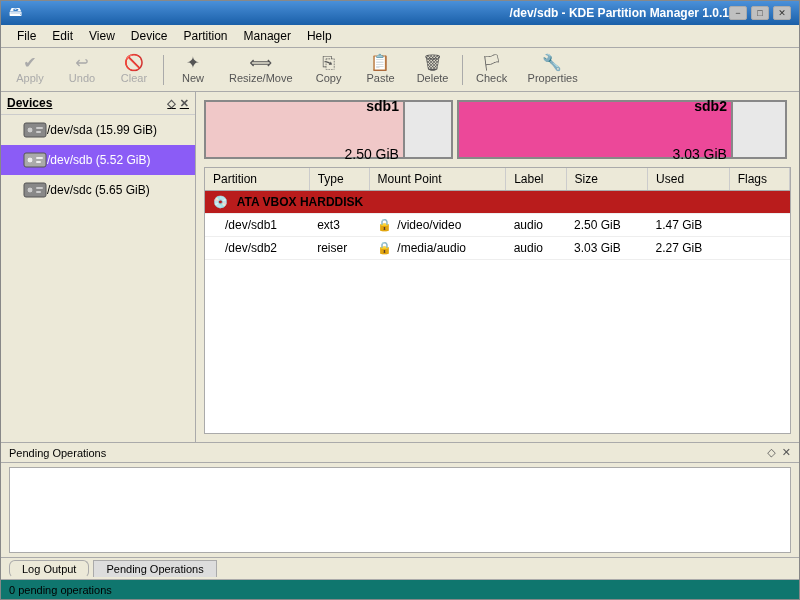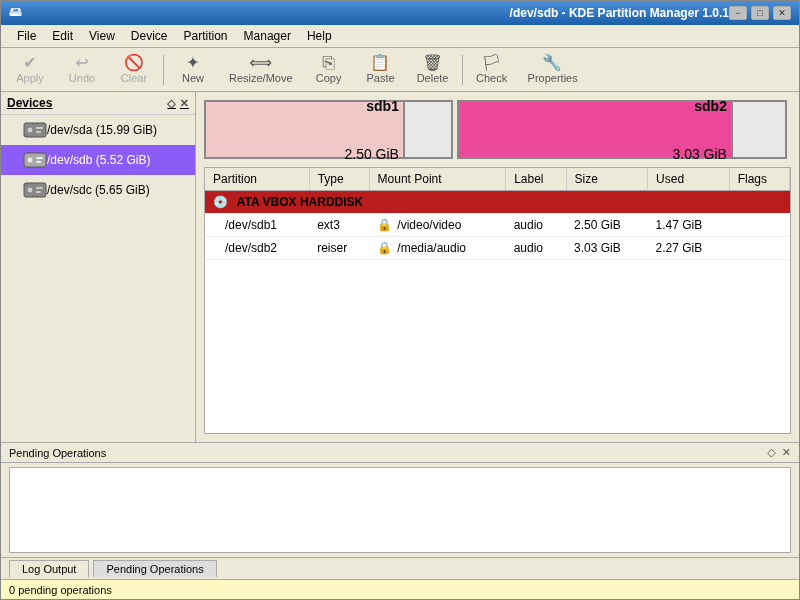--- a/index.html
+++ b/index.html
@@ -266,28 +266,29 @@
       border: 1px solid #aaa;
       border-bottom: none;
       background: #ddd;
       cursor: pointer;
       font-size: 11px;
       margin-right: 4px;
     }
     .status-tab.active {
       background: #ece9d8;
       border-bottom: 1px solid #ece9d8;
+      border-radius: 6px;
     }
     .status-bar-bottom {
       height: 20px;
       border-top: 1px solid #aaa;
       display: flex;
       align-items: center;
       padding: 0 8px;
-      background: #fef9c3;
+      background: #0f766e;
       font-size: 11px;
     }
   </style>
 </head>
 <body>
 
 <div class="window">
 
   <div class="title-bar">
     <div style="display:flex;align-items:center;gap:4px;">

